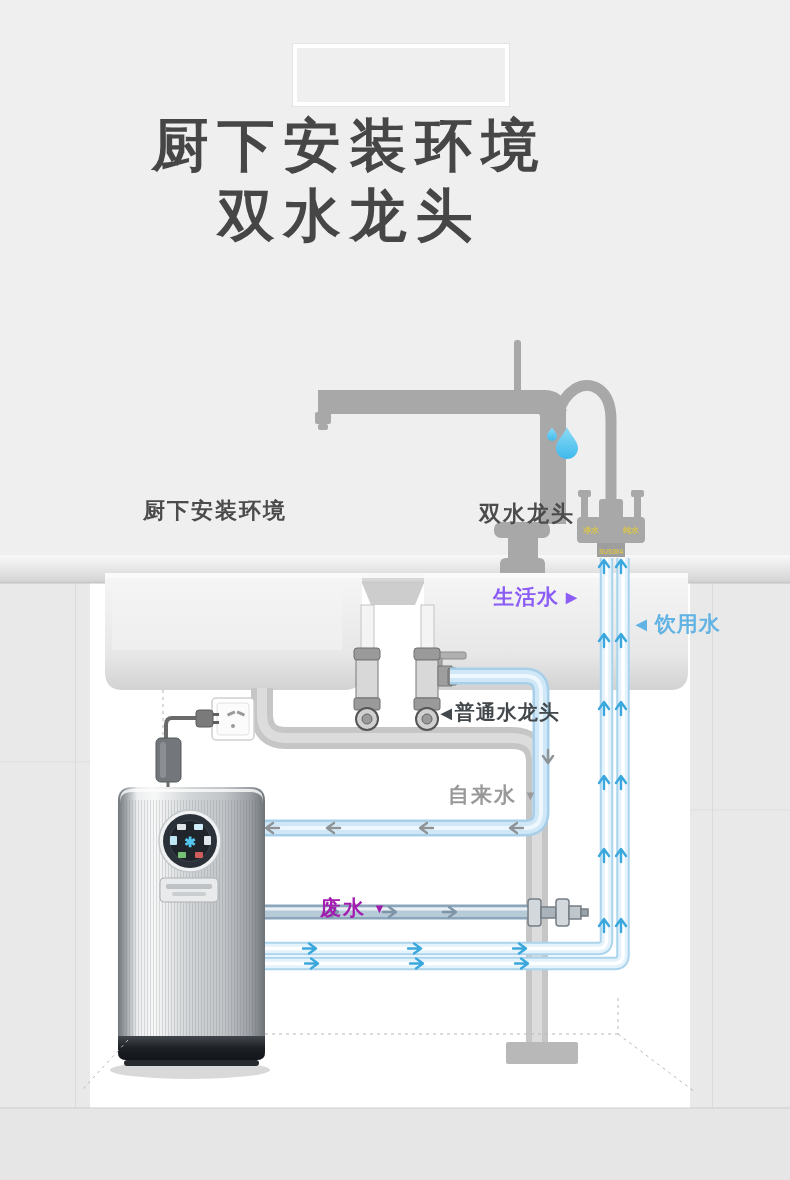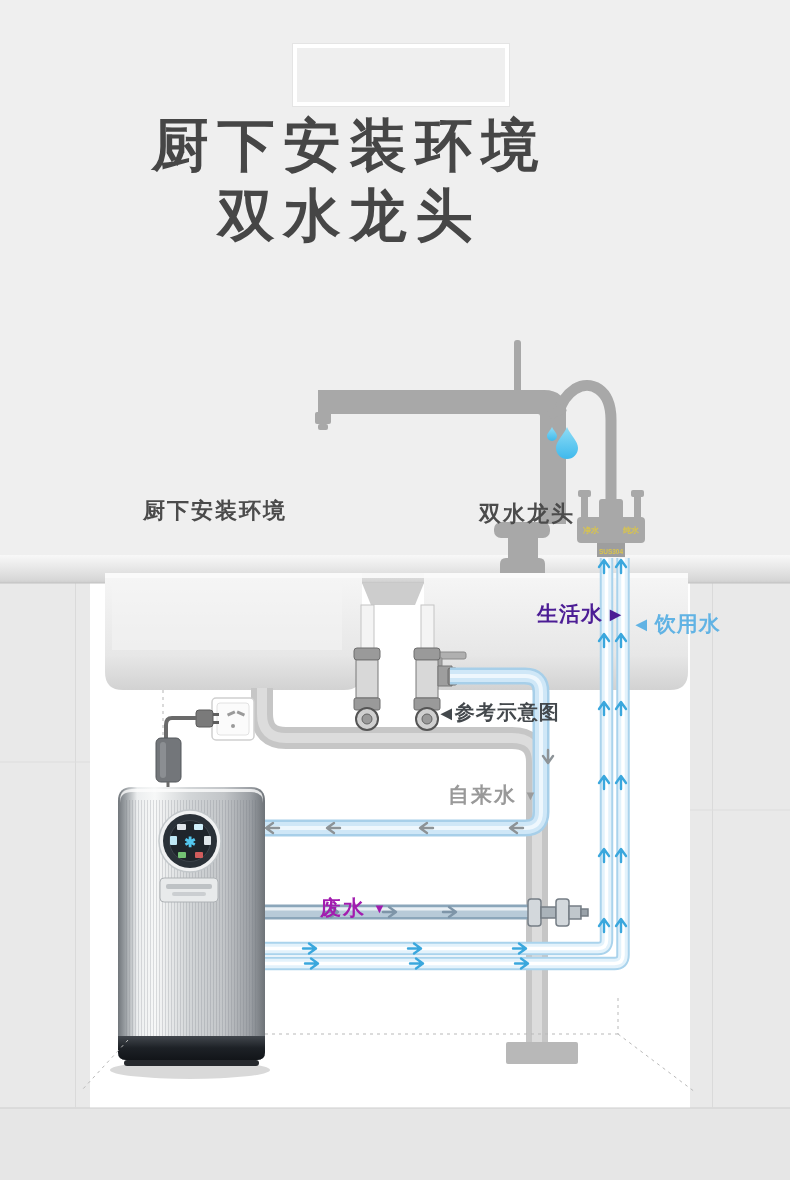--- a/index.html
+++ b/index.html
@@ -25,21 +25,21 @@
     letter-spacing:9px;padding-left:9px;box-sizing:border-box;
     z-index:5;line-height:1.1;
   }
   .title-1{top:114px;}
   .title-2{top:184px;}
   
   .lbl{z-index:6;display:flex;align-items:center;white-space:nowrap;font-weight:700;}
   .lbl .tri{line-height:1;}
   .lbl-normal-faucet{left:143px;top:496px;font-size:22px;color:#4b4b4b;letter-spacing:2px;}
   .lbl-dual-faucet{left:479px;top:499px;font-size:22px;color:#4b4b4b;letter-spacing:2px;text-align:center;}
-  .lbl-domestic{left:493px;top:600px;font-size:21px;color:#4c1d95;letter-spacing:1px;margin-left:44px;}
+  .lbl-domestic{left:493px;top:583px;font-size:21px;color:#8b5cf6;letter-spacing:1px;}
   .lbl-domestic .tri{font-size:14px;margin-left:7px;}
   .lbl-drinking{left:636px;top:610px;font-size:21px;color:#61b3e4;letter-spacing:1px;}
   .lbl-drinking .tri{font-size:14px;margin-right:7px;}
   .lbl-inlet-tee{left:441px;top:699px;font-size:20px;color:#43484c;letter-spacing:1px;}
   .lbl-inlet-tee .tri{font-size:14px;margin-right:2px;}
   .lbl-tap{left:412px;top:781px;font-size:21px;color:#999999;letter-spacing:2px;margin-left:36px;}
   .lbl-tap .tri{font-size:13px;margin-left:7px;color:#9b9b9b;}
   .lbl-waste{left:320px;top:894px;font-size:21px;color:#a21caf;letter-spacing:2px;}
   .lbl-waste .tri{font-size:13px;margin-left:7px;}
   svg{position:absolute;left:0;top:0;z-index:1;}
@@ -308,21 +308,21 @@
   <span class="tri">▶</span>
 </div>
 
 <div class="abs lbl lbl-drinking">
   <span class="tri">◀</span>
   <span>饮用水</span>
 </div>
 
 <div class="abs lbl lbl-inlet-tee">
   <span class="tri">◀</span>
-  <span>参考示意图</span>
+  <span>普通水龙头</span>
 </div>
 
 <div class="abs lbl lbl-tap">
   <span>自来水</span>
   <span class="tri">▼</span>
 </div>
 
 <div class="abs lbl lbl-waste">
   <span>废水</span>
   <span class="tri">▼</span>

